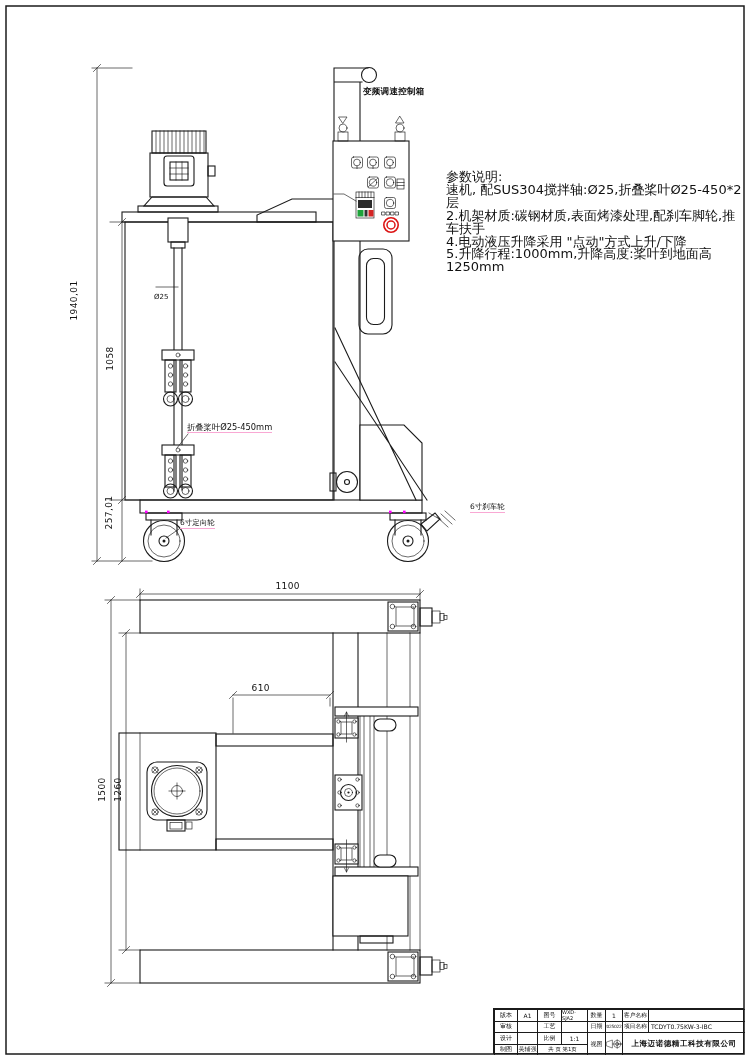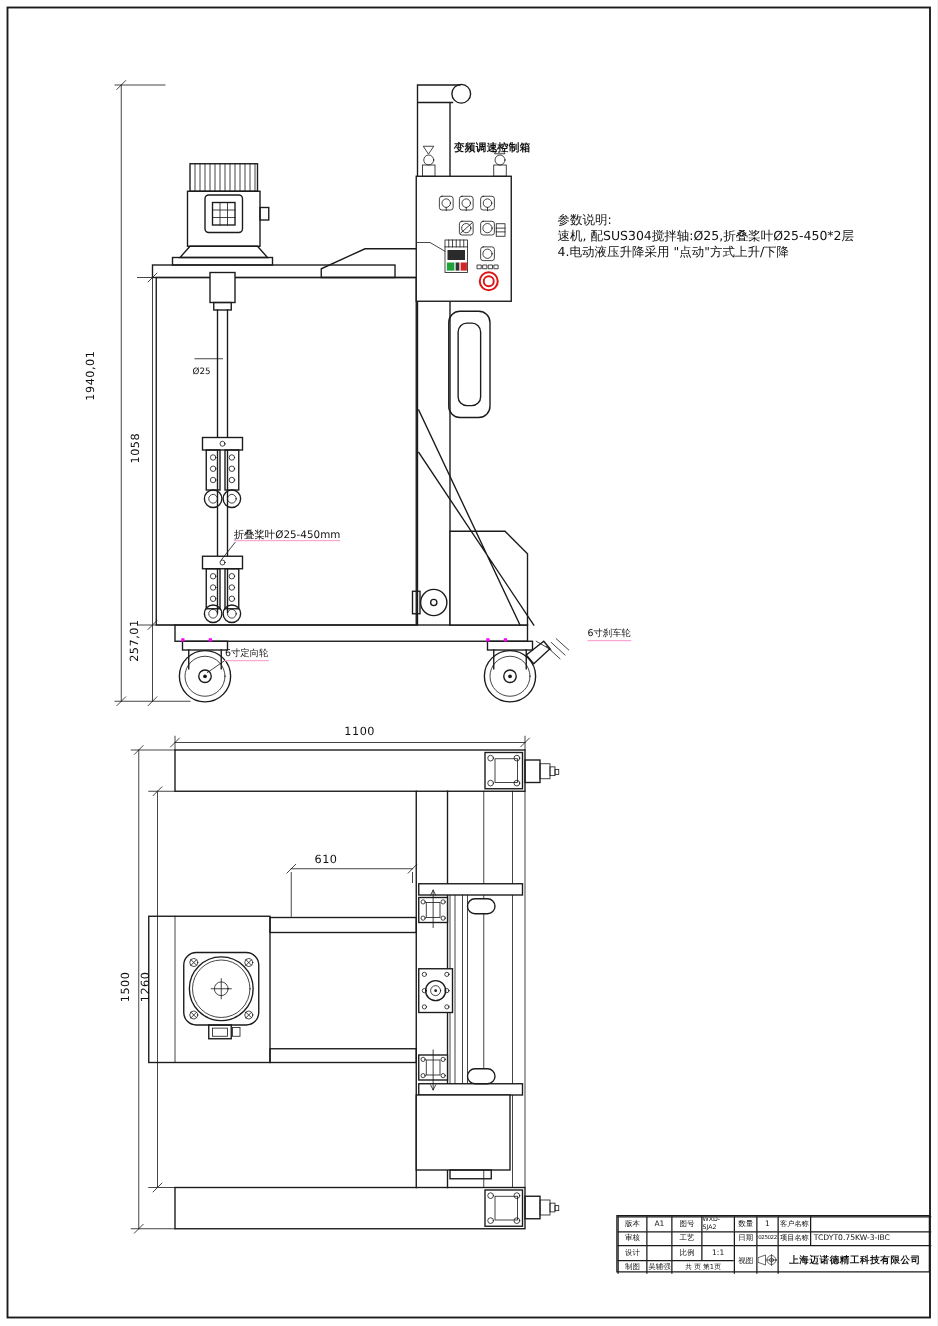--- a/index.html
+++ b/index.html
@@ -7,22 +7,22 @@
          font-family:"DejaVu Sans",sans-serif;color:#111;}
   svg{position:absolute;left:0;top:0;}
   .s2{stroke:#1b1b1b;stroke-width:1.5;fill:none;stroke-linecap:square;}
   .s1{stroke:#1b1b1b;stroke-width:1.1;fill:none;stroke-linecap:square;}
   .s0{stroke:#1b1b1b;stroke-width:0.65;fill:none;stroke-linecap:square;}
   .wf{fill:#fff;}
   .t{position:absolute;color:#111;white-space:nowrap;line-height:1;}
   .rot{transform:rotate(-90deg);text-align:center;}
   .dim{font-size:9px;letter-spacing:0.4px;}
   .ul{border-bottom:1px solid #f9a8d4;padding-bottom:1px;}
-  #notes{position:absolute;left:446px;top:171px;width:298px;font-size:10px;line-height:12.9px;}
-  #tb{position:absolute;left:493px;top:972px;width:251px;height:46px;border:1.4px solid #1b1b1b;box-sizing:border-box;}
+  #notes{position:absolute;left:446px;top:171px;width:298px;font-size:13px;line-height:12.9px;}
+  #tb{position:absolute;left:493px;top:1008px;width:251px;height:46px;border:1.4px solid #1b1b1b;box-sizing:border-box;}
   .tbc{position:absolute;border-left:1px solid #1b1b1b;border-top:1px solid #1b1b1b;box-sizing:border-box;
        display:flex;align-items:center;justify-content:center;font-size:6px;overflow:hidden;}
   .fs5{font-size:5px;}
   .fs43{font-size:4.4px;letter-spacing:-0.3px;}
   .lft{justify-content:flex-start;padding-left:2px;font-size:6.1px;}
   .comp{font-size:7.6px;font-weight:bold;letter-spacing:0.5px;}
   .pg{font-size:5.4px;}
 </style>
 </head>
 <body>
@@ -331,30 +331,32 @@
 </svg>
 
 <div class="t dim rot" style="left:43px;top:294.5px;width:64px;height:11px;">1940,01</div>
 <div class="t dim rot" style="left:91px;top:352.5px;width:40px;height:11px;">1058</div>
 <div class="t dim rot" style="left:85px;top:506.5px;width:50px;height:11px;">257,01</div>
 <div class="t dim" style="left:260px;top:582px;width:40px;text-align:right;">1100</div>
 <div class="t dim" style="left:236px;top:684px;width:34px;text-align:right;">610</div>
 <div class="t dim rot" style="left:83px;top:784px;width:40px;height:11px;">1500</div>
 <div class="t dim rot" style="left:99px;top:784px;width:40px;height:11px;">1260</div>
 
-<div class="t" style="left:363px;top:115px;font-size:8.5px;font-weight:bold;letter-spacing:0.3px;">变频调速控制箱</div>
+<div class="t" style="left:363px;top:87px;font-size:8.5px;font-weight:bold;letter-spacing:0.3px;">变频调速控制箱</div>
 <div class="t" style="left:154px;top:278px;font-size:7px;margin-top:16px;">Ø25</div>
 <div class="t ul" style="left:187px;top:423px;font-size:8.3px;">折叠桨叶Ø25-450mm</div>
 <div class="t ul" style="left:180px;top:519px;font-size:7.5px;">6寸定向轮</div>
 <div class="t ul" style="left:429px;top:503px;font-size:7.5px;margin-left:41px;">6寸刹车轮</div>
 
 <div id="notes">
   <div>参数说明:</div>
   <div>速机, 配SUS304搅拌轴:Ø25,折叠桨叶Ø25-450*2层</div>
+  <div>2.机架材质:碳钢材质,表面烤漆处理,配刹车脚轮,推车扶手</div>
   <div>4.电动液压升降采用 "点动"方式上升/下降</div>
+  <div>5.升降行程:1000mm,升降高度:桨叶到地面高1250mm</div>
 </div>
 
 <div id="tb">
 
   <div class="tbc" style="left:0;top:0;width:23px;height:11.5px;">版本</div>
   <div class="tbc" style="left:23px;top:0;width:20px;height:11.5px;">A1</div>
   <div class="tbc" style="left:43px;top:0;width:24px;height:11.5px;">图号</div>
   <div class="tbc fs5" style="left:67px;top:0;width:26px;height:11.5px;">WXD-SJA2</div>
   <div class="tbc" style="left:93px;top:0;width:18px;height:11.5px;">数量</div>
   <div class="tbc" style="left:111px;top:0;width:17px;height:11.5px;">1</div>

